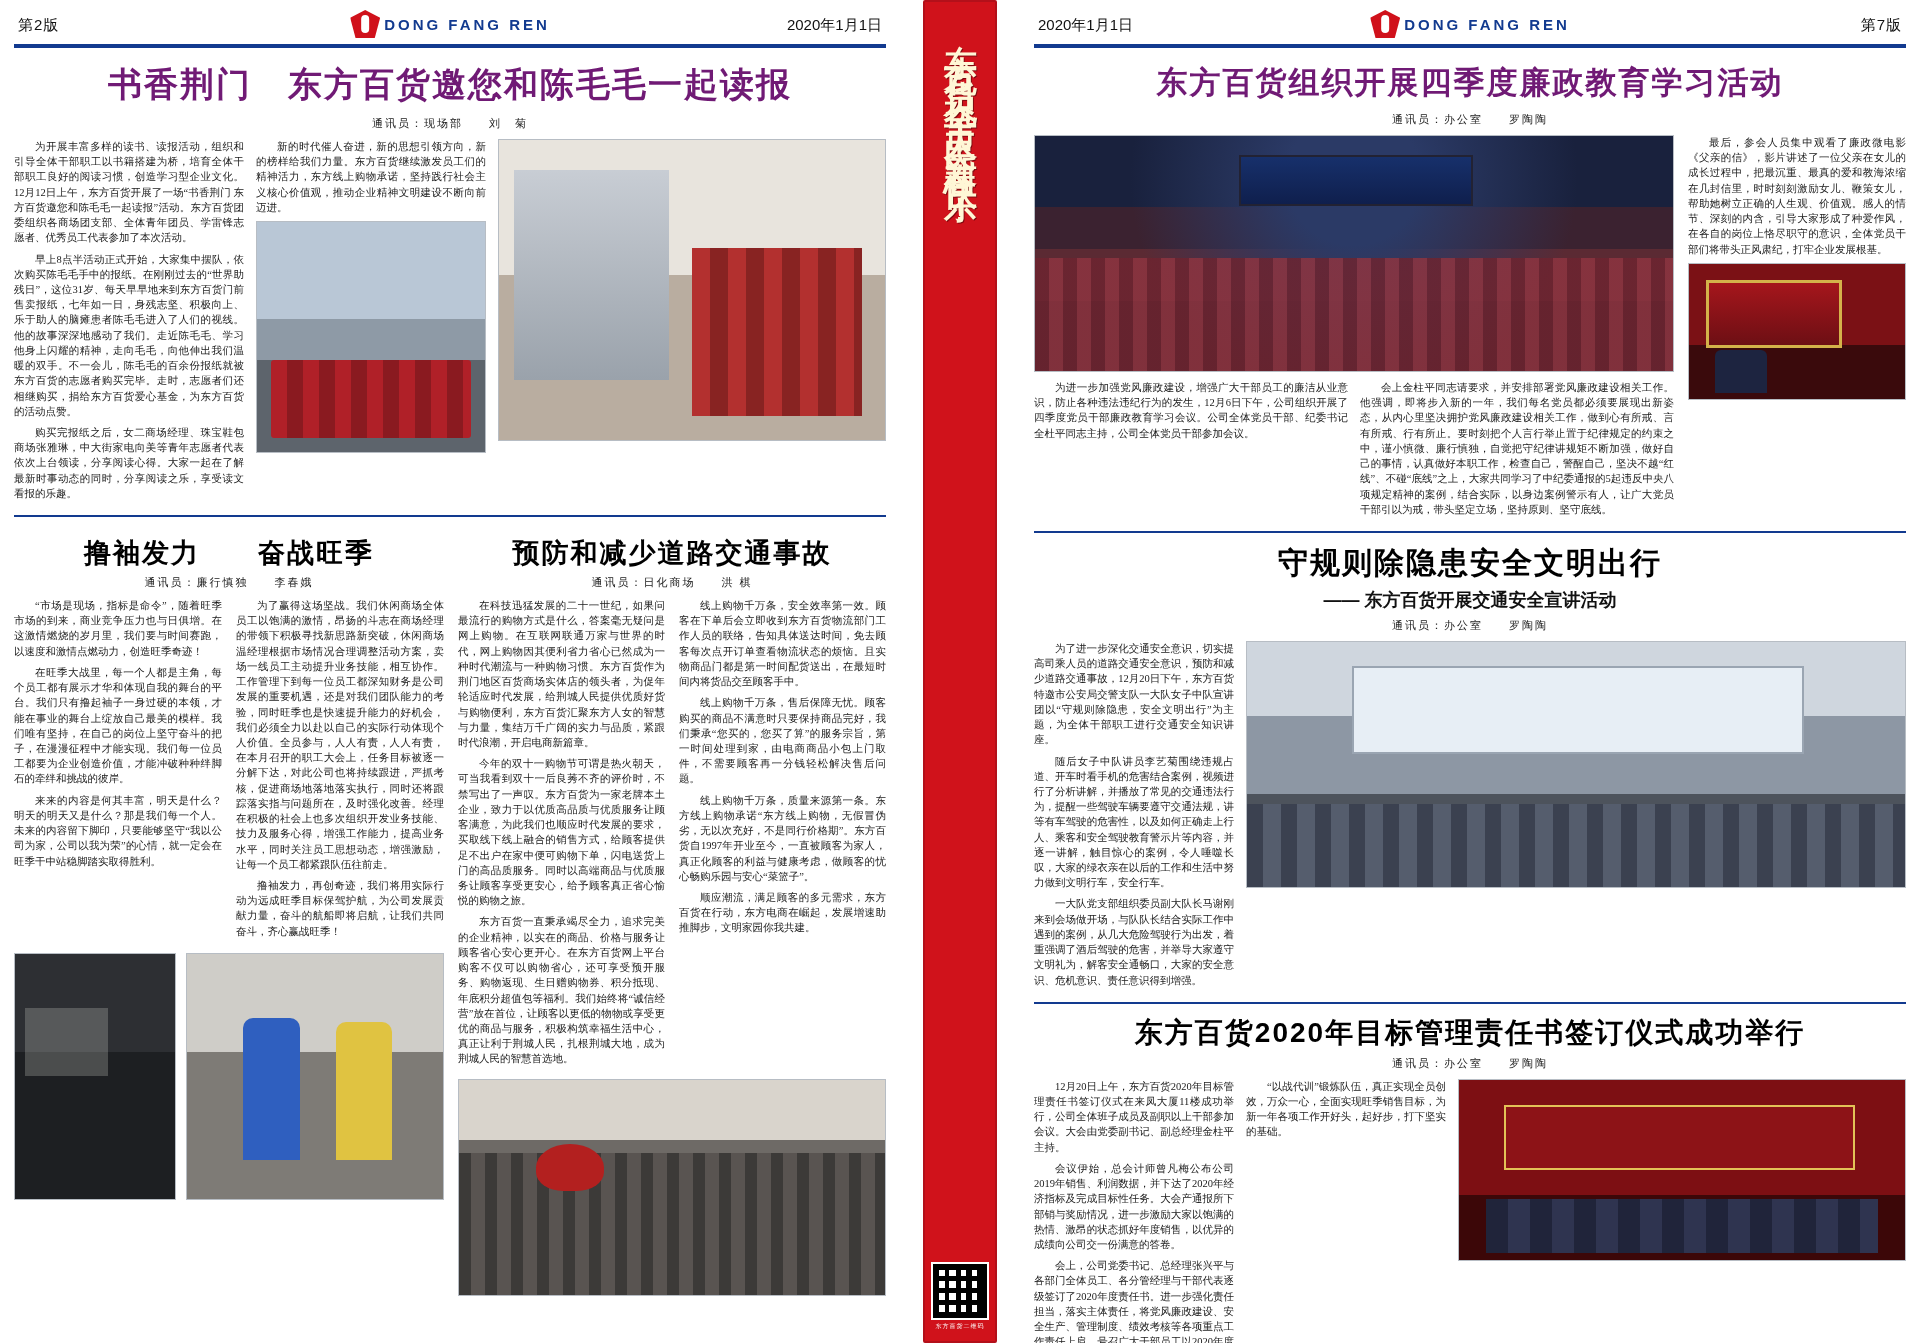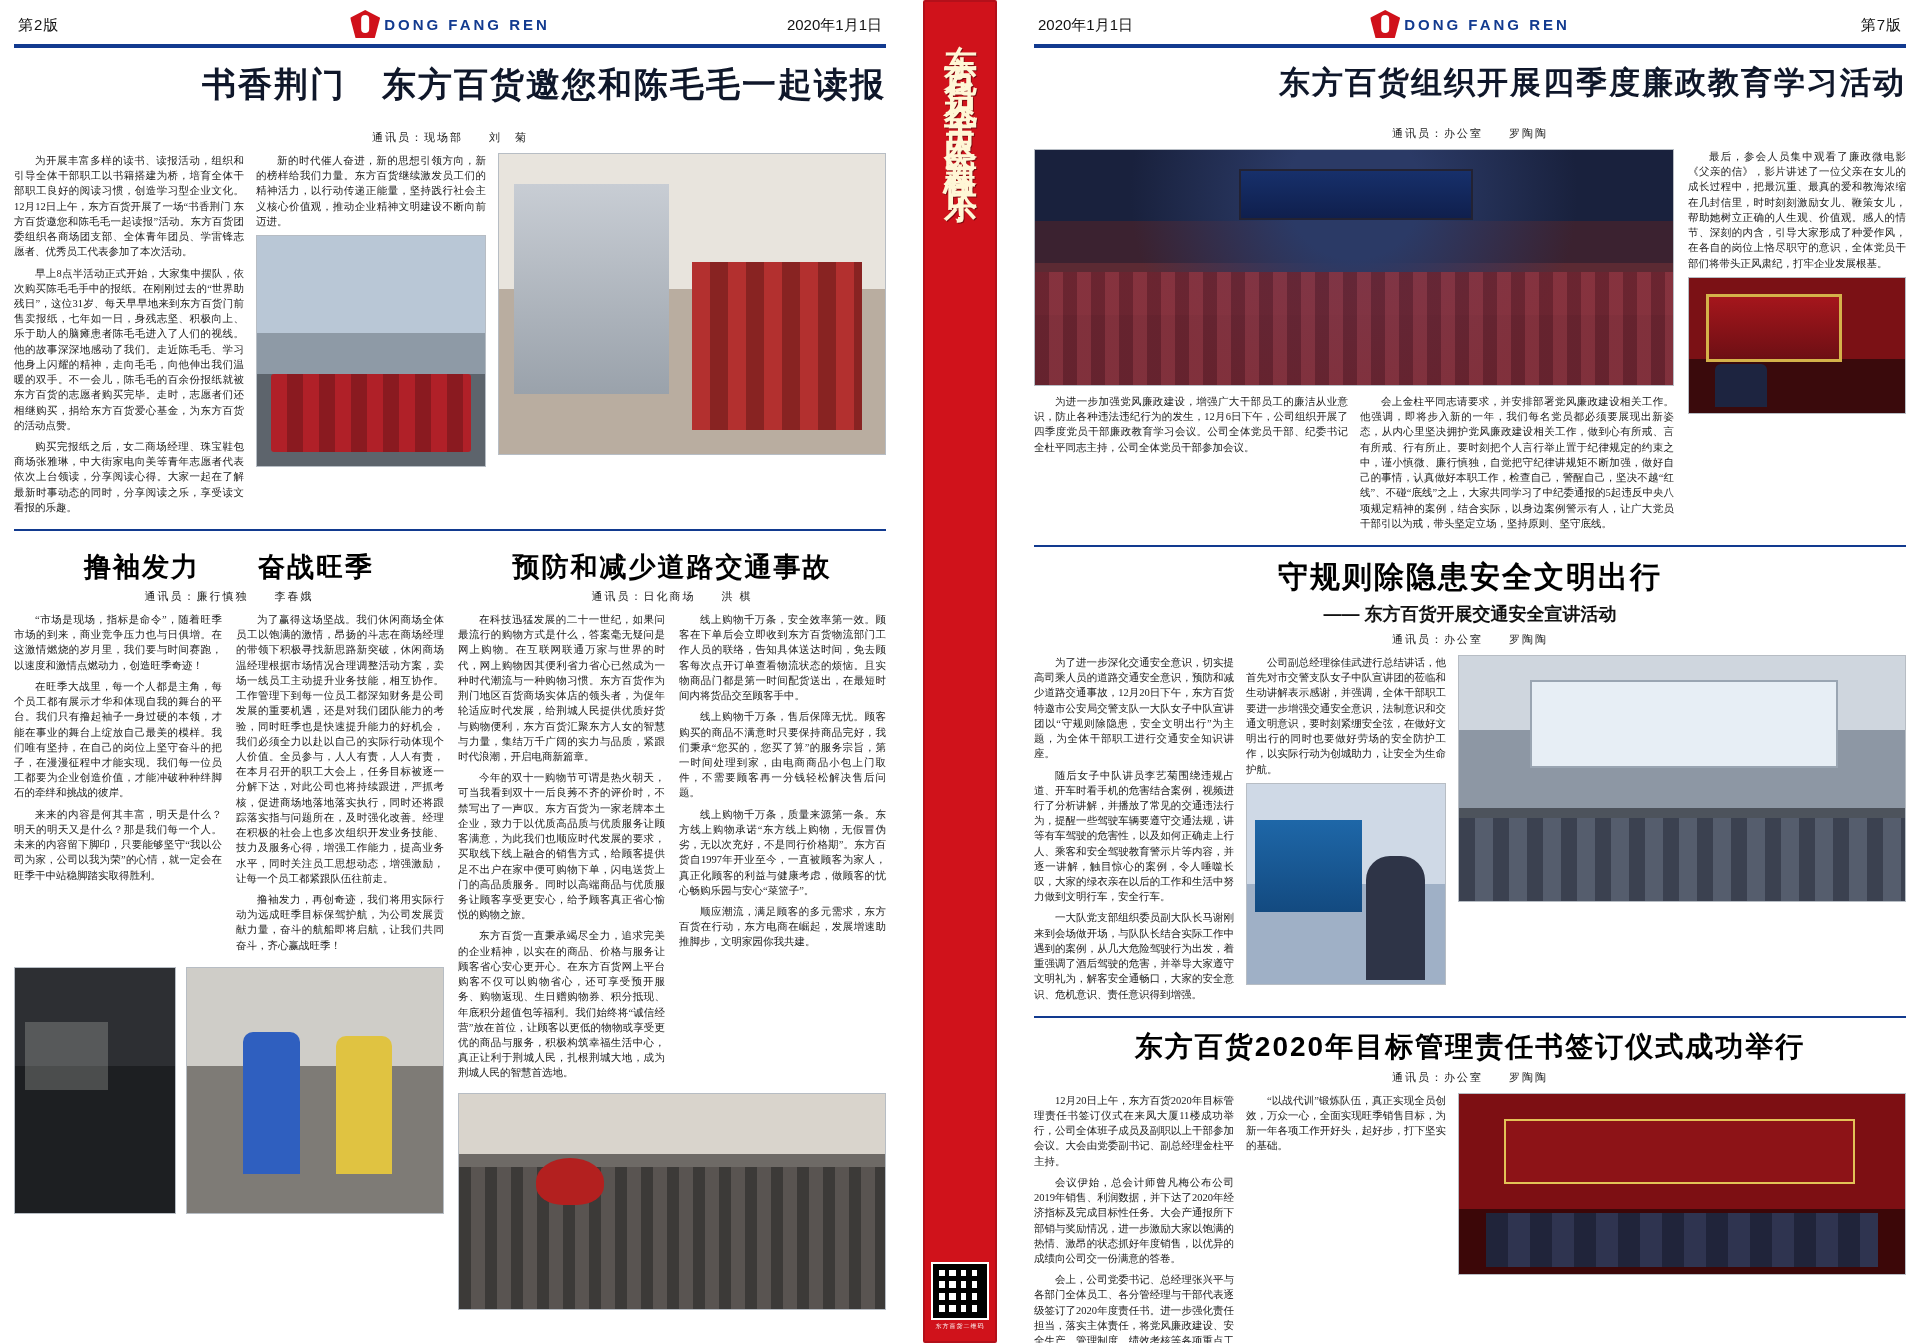--- a/index.html
+++ b/index.html
@@ -78,25 +78,25 @@
     font-family:"Liberation Sans",sans-serif;
     font-weight:bold;
     font-size:15px;
     letter-spacing:3px;
     color:#123a8f;
   }
   
   h1.headline{
     font-family:"Liberation Sans",sans-serif;
     font-weight:bold;
-    text-align:right;
-    margin:14px 0 22px 0;
+    text-align:center;
+    margin:14px 0 8px 0;
     font-size:34px;
     letter-spacing:2px;
-    color:#0f172a;
+    color:#701a75;
   }
   h2.headline{
     font-family:"Liberation Sans",sans-serif;
     font-weight:bold;
     text-align:center;
     margin:10px 0 4px 0;
     font-size:27px;
     letter-spacing:2px;
     color:#000;
   }
@@ -313,21 +313,21 @@
     <h1 class="headline">书香荆门　东方百货邀您和陈毛毛一起读报</h1>
     <div class="byline">通讯员：现场部　　刘　菊</div>
 
     <div class="cols3" style="align-items:flex-start;">
       <div class="col" style="flex:0 0 230px;">
         <p class="body">为开展丰富多样的读书、读报活动，组织和引导全体干部职工以书籍搭建为桥，培育全体干部职工良好的阅读习惯，创造学习型企业文化。12月12日上午，东方百货开展了一场“书香荆门 东方百货邀您和陈毛毛一起读报”活动。东方百货团委组织各商场团支部、全体青年团员、学雷锋志愿者、优秀员工代表参加了本次活动。</p>
         <p class="body">早上8点半活动正式开始，大家集中摆队，依次购买陈毛毛手中的报纸。在刚刚过去的“世界助残日”，这位31岁、每天早早地来到东方百货门前售卖报纸，七年如一日，身残志坚、积极向上、乐于助人的脑瘫患者陈毛毛进入了人们的视线。他的故事深深地感动了我们。走近陈毛毛、学习他身上闪耀的精神，走向毛毛，向他伸出我们温暖的双手。不一会儿，陈毛毛的百余份报纸就被东方百货的志愿者购买完毕。走时，志愿者们还相继购买，捐给东方百货爱心基金，为东方百货的活动点赞。</p>
         <p class="body">购买完报纸之后，女二商场经理、珠宝鞋包商场张雅琳，中大街家电向美等青年志愿者代表依次上台领读，分享阅读心得。大家一起在了解最新时事动态的同时，分享阅读之乐，享受读文看报的乐趣。</p>
       </div>
       <div class="col" style="flex:0 0 230px;">
-        <p class="body">新的时代催人奋进，新的思想引领方向，新的榜样给我们力量。东方百货继续激发员工们的精神活力，以行动传递正能量，坚持践行社会主义核心价值观，推动企业精神文明建设不断向前迈进。</p>
+        <p class="body">新的时代催人奋进，新的思想引领方向，新的榜样给我们力量。东方百货继续激发员工们的精神活力，东方线上购物承诺，坚持践行社会主义核心价值观，推动企业精神文明建设不断向前迈进。</p>
         <div class="photo p-street" style="height:230px;margin-top:6px;"></div>
       </div>
       <div class="col">
         <div class="photo p-store" style="height:300px;"></div>
       </div>
     </div>
 
     <hr class="rule">
 
     <div class="cols2" style="align-items:flex-start;">
@@ -424,24 +424,20 @@
     <h2 class="headline" style="font-size:30px;">守规则除隐患安全文明出行</h2>
     <div class="subhead">—— 东方百货开展交通安全宣讲活动</div>
     <div class="byline">通讯员：办公室　　罗陶陶</div>
 
     <div class="cols3" style="align-items:flex-start;">
       <div class="col" style="flex:0 0 200px;">
         <p class="body">为了进一步深化交通安全意识，切实提高司乘人员的道路交通安全意识，预防和减少道路交通事故，12月20日下午，东方百货特邀市公安局交警支队一大队女子中队宣讲团以“守规则除隐患，安全文明出行”为主题，为全体干部职工进行交通安全知识讲座。</p>
         <p class="body">随后女子中队讲员李艺菊围绕违规占道、开车时看手机的危害结合案例，视频进行了分析讲解，并播放了常见的交通违法行为，提醒一些驾驶车辆要遵守交通法规，讲等有车驾驶的危害性，以及如何正确走上行人、乘客和安全驾驶教育警示片等内容，并逐一讲解，触目惊心的案例，令人唾噬长叹，大家的绿衣亲在以后的工作和生活中努力做到文明行车，安全行车。</p>
         <p class="body">一大队党支部组织委员副大队长马谢刚来到会场做开场，与队队长结合实际工作中遇到的案例，从几大危险驾驶行为出发，着重强调了酒后驾驶的危害，并举导大家遵守文明礼为，解客安全通畅口，大家的安全意识、危机意识、责任意识得到增强。</p>
       </div>
-      <div class="col" style="flex:0 0 200px;">
-        <p class="body">公司副总经理徐佳武进行总结讲话，他首先对市交警支队女子中队宣讲团的莅临和生动讲解表示感谢，并强调，全体干部职工要进一步增强交通安全意识，法制意识和交通文明意识，要时刻紧绷安全弦，在做好文明出行的同时也要做好劳场的安全防护工作，以实际行动为创城助力，让安全为生命护航。</p>
-        <div class="photo p-speaker" style="height:200px;margin-top:4px;"></div>
-      </div>
       <div class="col">
         <div class="photo p-class" style="height:245px;"></div>
       </div>
     </div>
 
     <hr class="rule">
 
     <h2 class="headline" style="font-size:28px;">东方百货2020年目标管理责任书签订仪式成功举行</h2>
     <div class="byline">通讯员：办公室　　罗陶陶</div>
 

